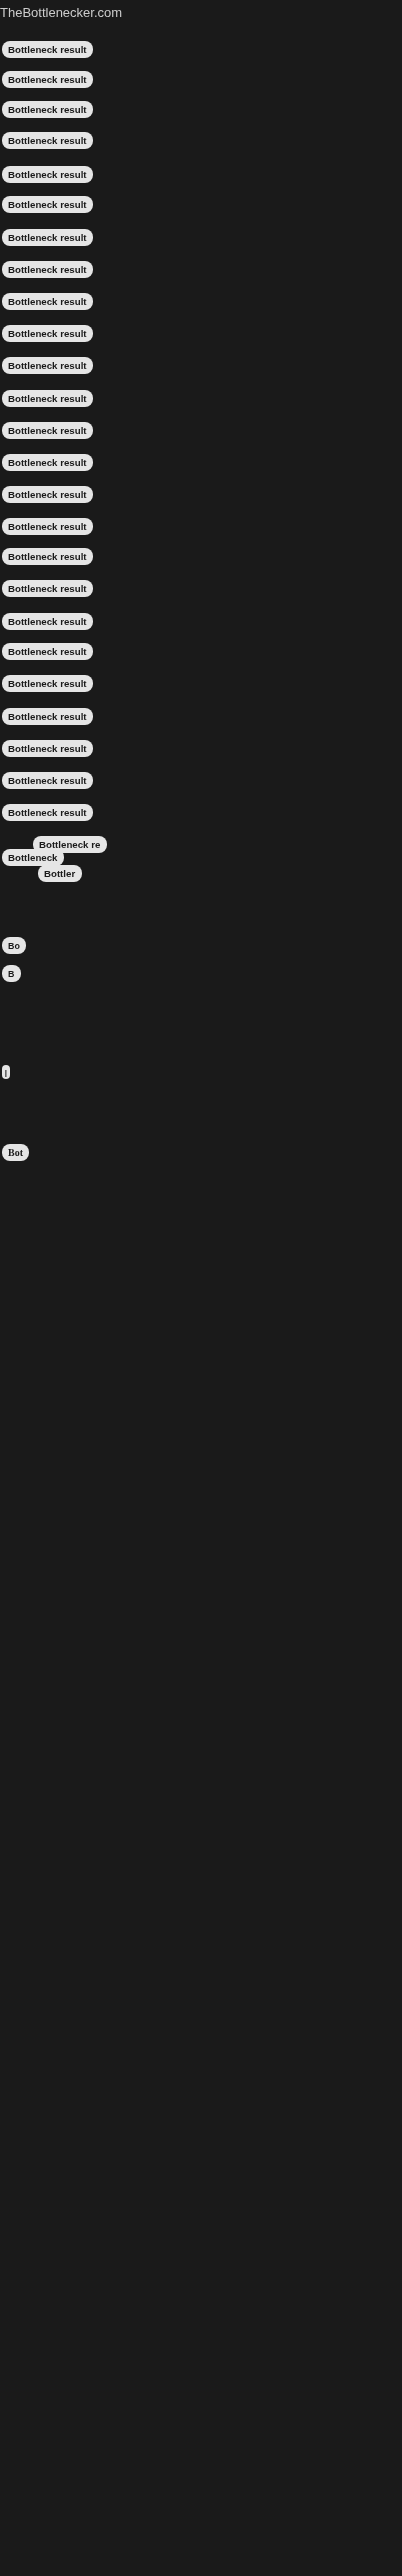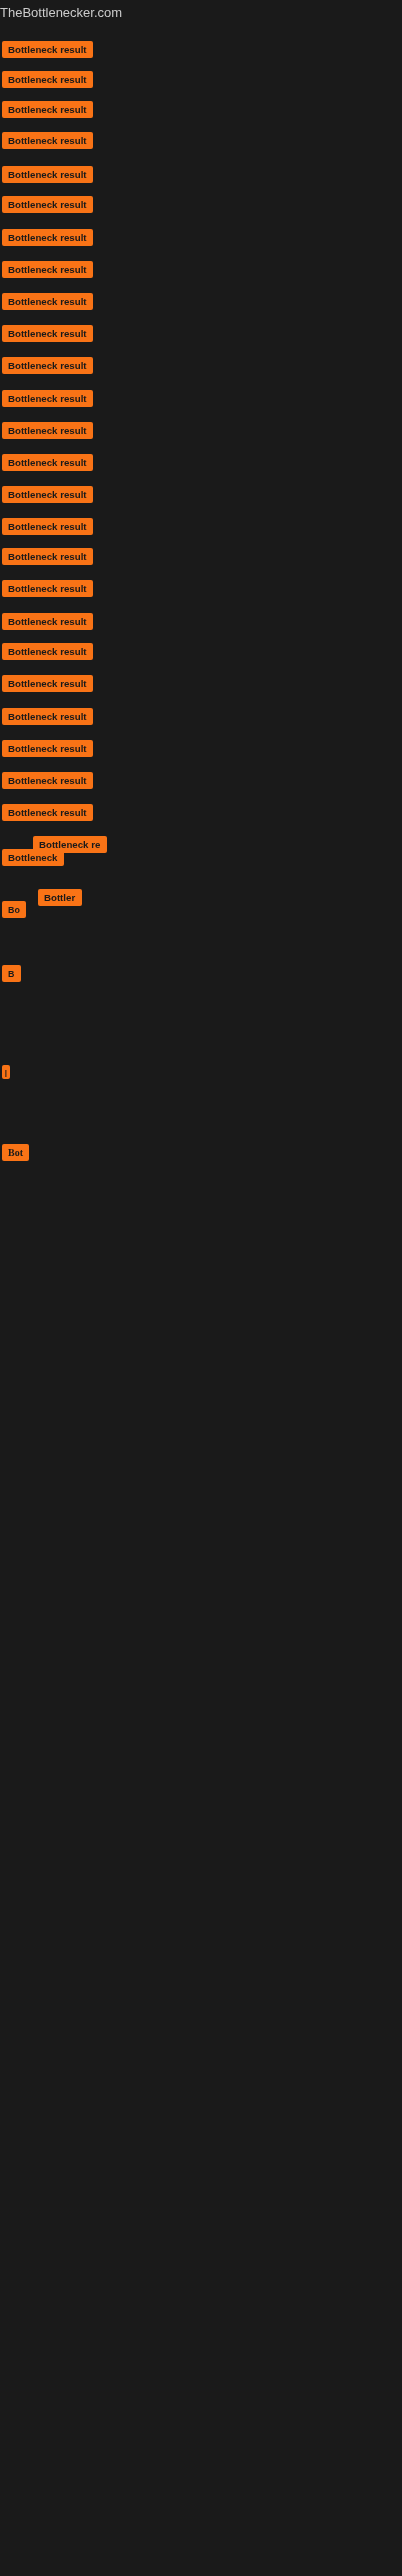--- a/index.html
+++ b/index.html
@@ -22,26 +22,26 @@
       padding: 4.8px 0;
       background-color: #1a1a1a;
     }
 
     .bottleneck-item {
       position: absolute;
       left: 1.6px;
     }
 
     .bottleneck-badge {
-      background-color: #f97316;
+      background-color: #e5e5e5;
       color: #1a1a1a;
       font-size: 9.7px;
       font-weight: bold;
       padding: 3.2px 6.4px;
-      border-radius: 2px;
+      border-radius: 8px;
       white-space: nowrap;
       display: inline-block;
     }
   </style>
 </head>
 <body>
 
 <div class="site-title">
   <span>TheBottlenecker.com</span>
 </div>
@@ -66,20 +66,20 @@
     <div class="bottleneck-item" style="top: 523px;"><span class="bottleneck-badge">Bottleneck result</span></div>
     <div class="bottleneck-item" style="top: 555px;"><span class="bottleneck-badge">Bottleneck result</span></div>
     <div class="bottleneck-item" style="top: 588px;"><span class="bottleneck-badge">Bottleneck result</span></div>
     <div class="bottleneck-item" style="top: 618px;"><span class="bottleneck-badge">Bottleneck result</span></div>
     <div class="bottleneck-item" style="top: 650px;"><span class="bottleneck-badge">Bottleneck result</span></div>
     <div class="bottleneck-item" style="top: 683px;"><span class="bottleneck-badge">Bottleneck result</span></div>
     <div class="bottleneck-item" style="top: 715px;"><span class="bottleneck-badge">Bottleneck result</span></div>
     <div class="bottleneck-item" style="top: 747px;"><span class="bottleneck-badge">Bottleneck result</span></div>
     <div class="bottleneck-item" style="top: 779px;"><span class="bottleneck-badge">Bottleneck result</span></div>
     <div class="bottleneck-item" style="top: 811px; padding-left: 31px;"><span class="bottleneck-badge">Bottleneck re</span></div>
-    <div class="bottleneck-item" style="top: 864px; padding-left: 36px;"><span class="bottleneck-badge">Bottler</span></div>
+    <div class="bottleneck-item" style="top: 840px; padding-left: 36px;"><span class="bottleneck-badge">Bottler</span></div>
     <div class="bottleneck-item" style="top: 824px;"><span class="bottleneck-badge">Bottleneck</span></div>
-    <div class="bottleneck-item" style="top: 876px;"><span class="bottleneck-badge" style="font-size: 8.9px;">Bo</span></div>
+    <div class="bottleneck-item" style="top: 912px;"><span class="bottleneck-badge" style="font-size: 8.9px;">Bo</span></div>
     <div class="bottleneck-item" style="top: 940px;"><span class="bottleneck-badge" style="font-size: 8.9px;">B</span></div>
     <div class="bottleneck-item" style="top: 1038px;"><span class="bottleneck-badge" style="font-size: 8px; padding: 2.4px 3.2px;">|</span></div>
     <div class="bottleneck-item" style="top: 1119px;"><span class="bottleneck-badge" style="font-size: 10px; font-family: Liberation Serif, serif;">Bot</span></div>
   </div>
 
 
 </body></html>

